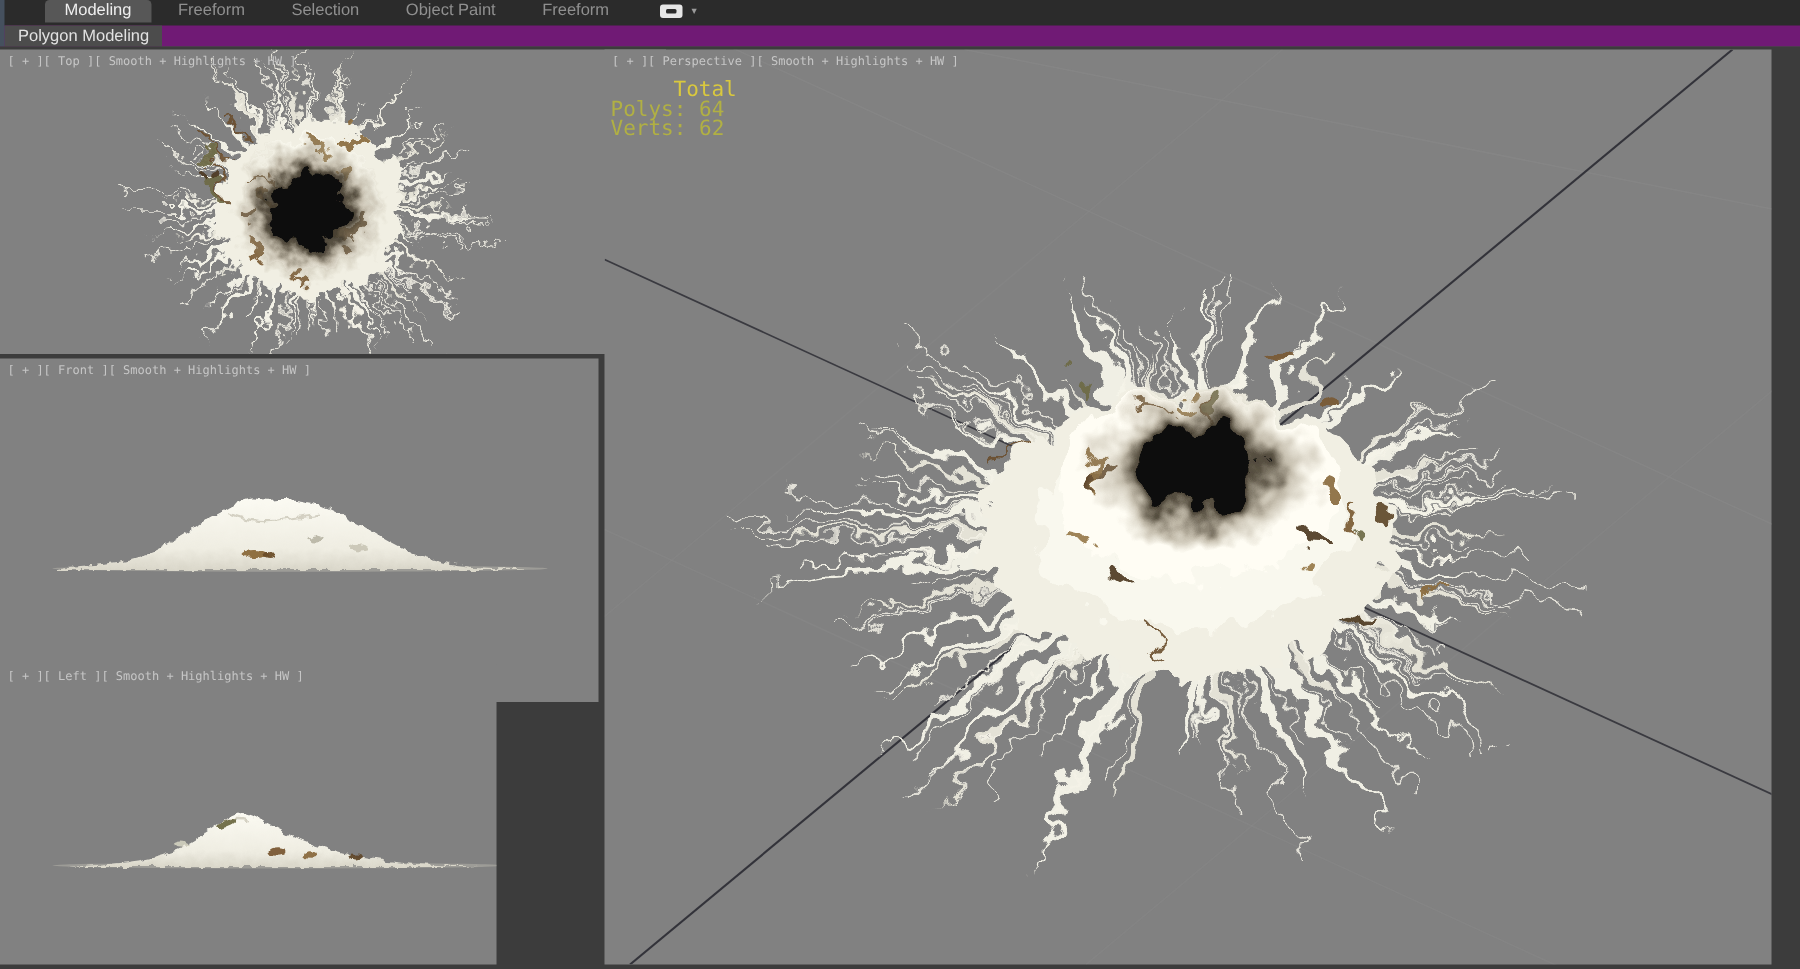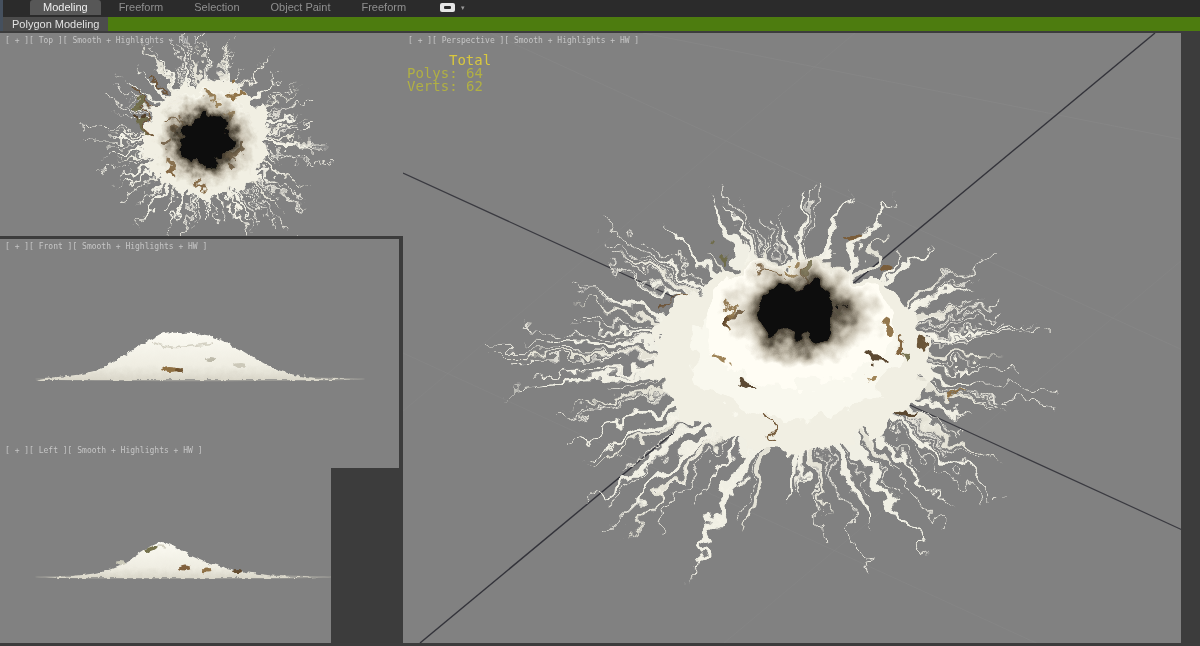--- a/index.html
+++ b/index.html
@@ -10,21 +10,21 @@
   .ribbon{position:absolute;top:0;left:0;width:1200px;height:31px;background:#2b2b2b;}
   .ribbon::before{content:"";position:absolute;left:0;top:0;width:3px;height:31px;background:#45505e;}
   .tab-row{height:17px;display:flex;align-items:flex-start;padding-left:30px;}
   .tab{height:15px;line-height:15px;padding:0 13px;margin-right:5px;font-size:11px;color:#8f8f8f;
        border-radius:3px 3px 0 0;white-space:nowrap;}
   .tab.active{background:#575757;color:#efefef;}
   .overflow{display:flex;align-items:center;margin-left:16px;height:15px;gap:6px;}
   .ovr-rect{width:15px;height:9px;background:#e6e6e6;border-radius:2px;position:relative;display:inline-block;}
   .ovr-rect::after{content:"";position:absolute;left:4px;top:3px;width:7px;height:3px;background:#2b2b2b;border-radius:1px;}
   .ovr-arrow{color:#9a9a9a;font-size:7px;line-height:9px;}
-  .panel-row{height:14px;background:#4d7c0f;display:flex;}
+  .panel-row{height:14px;background:#701a75;display:flex;}
   .panel-tab{margin-left:3px;background:#4c4c4c;color:#e2e2e2;font-size:11px;line-height:14px;padding:0 9px;white-space:nowrap;}
 
   
   .workspace{position:absolute;top:31px;left:0;width:1200px;height:615px;background:#3c3c3c;}
   .vp{position:absolute;background:#818181;overflow:hidden;}
   .vp-top{left:0;top:2px;width:444px;height:203px;}
   .vp-front{left:0;top:208px;width:399px;height:229px;}
   .vp-left{left:0;top:412px;width:331px;height:200px;}
   .vp-persp{left:403px;top:2px;width:778px;height:610px;}
   .vp-label{position:absolute;left:5px;top:3px;z-index:3;

